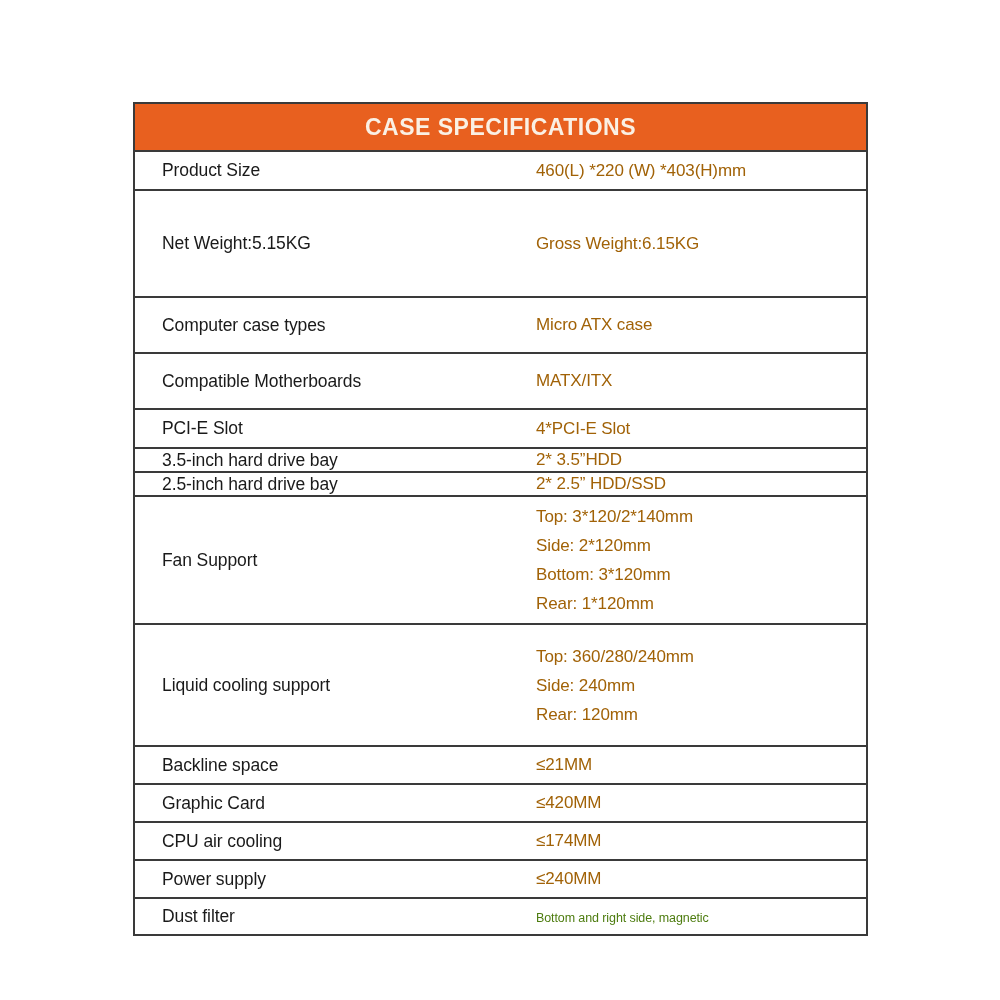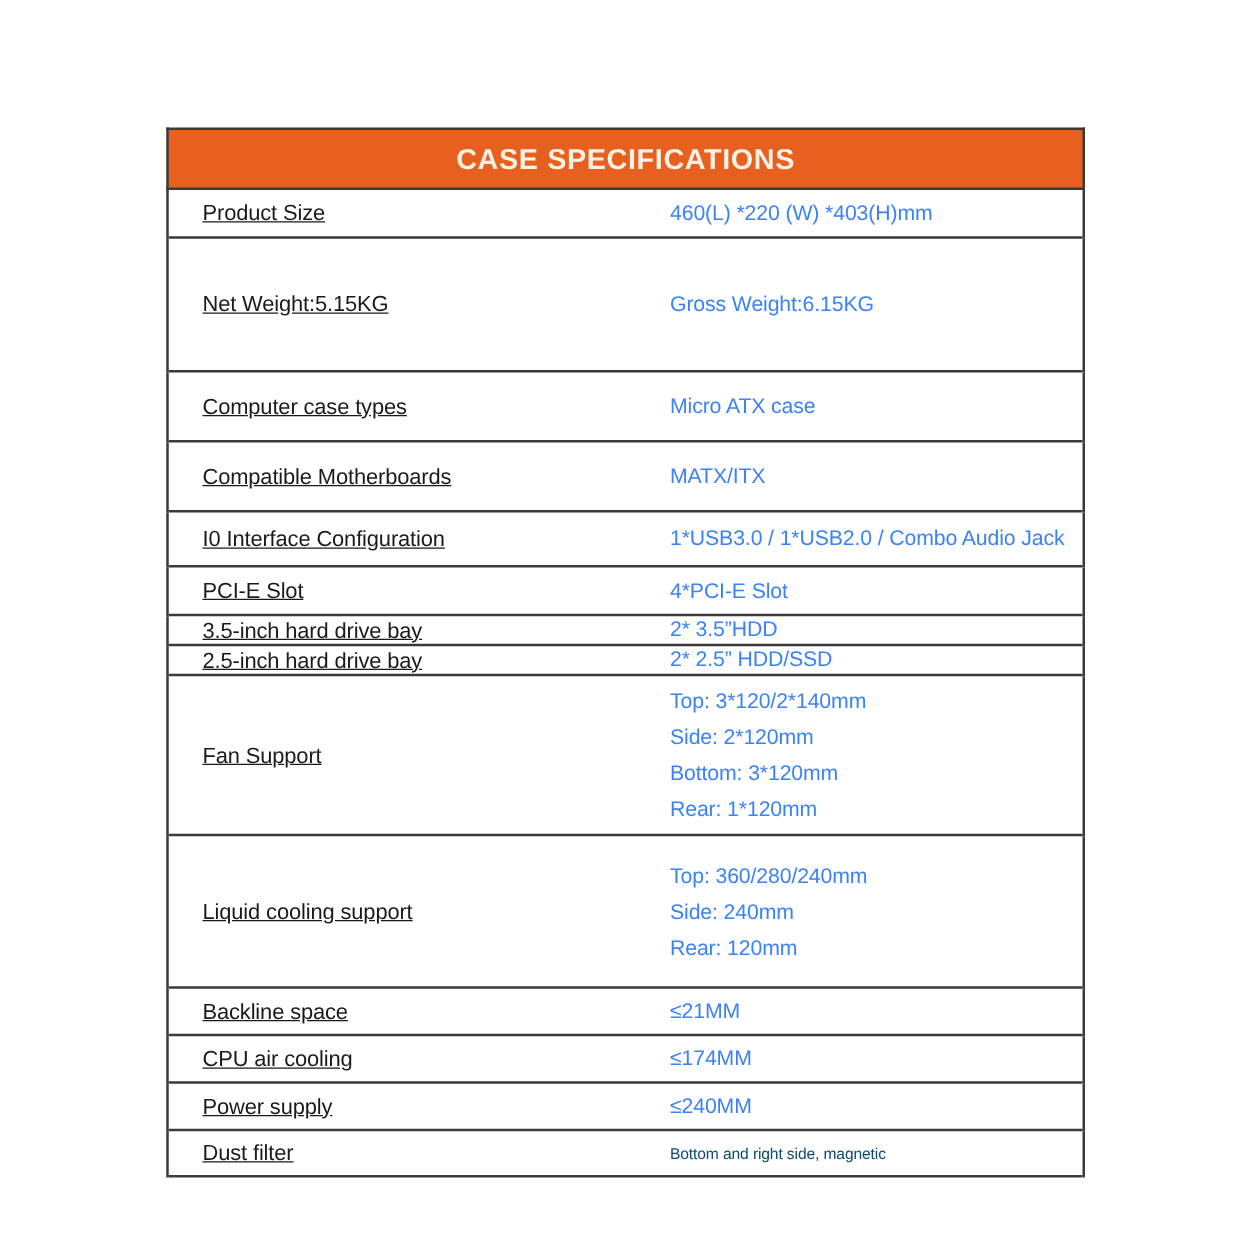--- a/index.html
+++ b/index.html
@@ -73,33 +73,32 @@
     padding-left: 0px;
     box-sizing: border-box;
   }
 
   .label-text {
     font-size: 17.5px;
     color: #1a1a1a;
     font-weight: 500;
     letter-spacing: -0.1px;
     white-space: nowrap;
-    text-decoration: underline;
   }
 
   .value-text {
     font-size: 17px;
-    color: #3b82f6;
+    color: #a16207;
     letter-spacing: -0.1px;
     white-space: nowrap;
   }
 
   .value-small {
     font-size: 12.5px;
-    color: #0c4a6e;
+    color: #4d7c0f;
     letter-spacing: -0.1px;
     white-space: nowrap;
   }
 
   .multiline .value-text {
     display: block;
     line-height: 29px;
   }
 
   
@@ -163,28 +162,20 @@
 
       <tr class="h-normal">
         <td class="cell-label">
           <span class="label-text">Compatible Motherboards</span>
         </td>
         <td class="cell-value">
           <span class="value-text">MATX/ITX</span>
         </td>
       </tr>
 
-      <tr class="h-io">
-        <td class="cell-label">
-          <span class="label-text">I0 Interface Configuration</span>
-        </td>
-        <td class="cell-value">
-          <span class="value-text">1*USB3.0 / 1*USB2.0 / Combo Audio Jack</span>
-        </td>
-      </tr>
 
       <tr class="h-pcie">
         <td class="cell-label">
           <span class="label-text">PCI-E Slot</span>
         </td>
         <td class="cell-value">
           <span class="value-text">4*PCI-E Slot</span>
         </td>
       </tr>
 
@@ -231,20 +222,28 @@
 
       <tr class="h-small">
         <td class="cell-label">
           <span class="label-text">Backline space</span>
         </td>
         <td class="cell-value">
           <span class="value-text">≤21MM</span>
         </td>
       </tr>
 
+      <tr class="h-small">
+        <td class="cell-label">
+          <span class="label-text">Graphic Card</span>
+        </td>
+        <td class="cell-value">
+          <span class="value-text">≤420MM</span>
+        </td>
+      </tr>
 
       <tr class="h-small">
         <td class="cell-label">
           <span class="label-text">CPU air cooling</span>
         </td>
         <td class="cell-value">
           <span class="value-text">≤174MM</span>
         </td>
       </tr>
 

